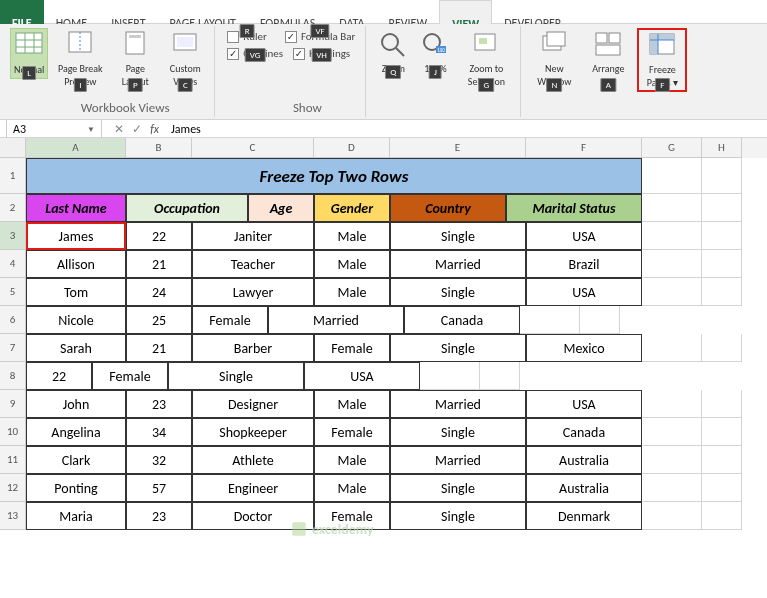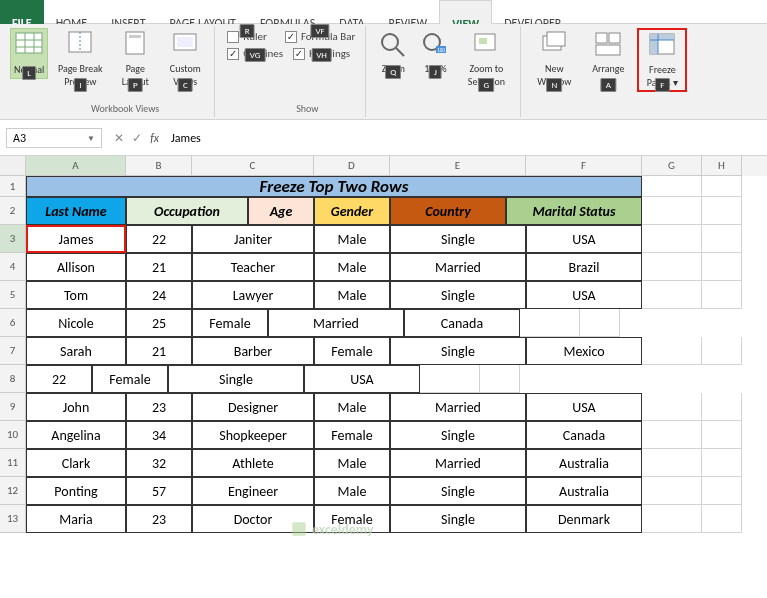--- a/index.html
+++ b/index.html
@@ -11,31 +11,31 @@
 .tab.file { background: #217346; color: #fff; font-weight: bold; }
 .tab.active { background: #f0f0f0; color: #217346; font-weight: bold; border: 1px solid #d4d4d4; border-bottom: none; }
 
 
 .ribbon { display: flex; background: #f1f1f1; height: 96px; border-bottom: 1px solid #d4d4d4; padding: 2px 4px; gap: 2px; position: relative; }
 .group { display: flex; flex-direction: column; align-items: center; border-right: 1px solid #d4d4d4; padding: 2px 6px; font-size: 10px; color: #444; justify-content: space-between; }
 .group-items { display: flex; gap: 4px; align-items: flex-start; }
 .rbtn { display: flex; flex-direction: column; align-items: center; gap: 2px; padding: 2px 3px; font-size: 10px; color: #333; min-width: 38px; position: relative; }
 .rbtn.active { background: #c6e0b4; border: 1px solid #a9d08e; }
 .rbtn svg { width: 30px; height: 30px; }
-.group-label { font-size: 10px; color: #666; margin-left: 32px; }
+.group-label { font-size: 13px; color: #666; margin-left: 32px; }
 .key-badge { position: absolute; bottom: -2px; left: 50%; transform: translateX(-50%); background: #3b3b3b; color: #fff; font-size: 9px; padding: 1px 4px; border: 1px solid #888; line-height: 1.1; border-radius: 1px; }
 .key-badge.top { bottom: auto; top: -6px; }
 .checks { display: flex; flex-direction: column; gap: 4px; font-size: 11px; padding: 2px 4px; }
 .check-row { display: flex; align-items: center; gap: 4px; position: relative; }
 .cb { width: 12px; height: 12px; border: 1px solid #888; background: #fff; display: inline-flex; align-items: center; justify-content: center; font-size: 10px; }
 .cb.checked::after { content: "✓"; color: #333; }
 .freeze-group { border: 2px solid #e31b12; padding: 1px 3px; }
 
 
-.fbar { display: flex; align-items: center; height: 36px; border-bottom: 1px solid #d4d4d4; font-size: 12px; }
+.fbar { display: flex; align-items: center; height: 18px; border-bottom: 1px solid #d4d4d4; font-size: 12px; }
 .namebox { width: 96px; border: 1px solid #ccc; margin: 2px 6px; padding: 2px 6px; display: flex; align-items: center; justify-content: space-between; }
 .namebox .dd { font-size: 8px; color: #666; }
 .fx-btns { display: flex; gap: 8px; padding: 0 6px; color: #888; font-size: 12px; align-items: center; }
 .fx-btns .fx { font-style: italic; color: #555; }
 .formula-input { flex: 1; padding: 2px 6px; }
 
 
 .grid-wrap { position: relative; }
 .col-headers { display: flex; height: 20px; font-size: 11px; background: #f3f3f3; }
 .rowhdr-spacer { width: 26px; border-right: 1px solid #ccc; border-bottom: 1px solid #ccc; background: #f0f0f0; }
@@ -44,25 +44,25 @@
 .row { display: flex; }
 .rowhdr { width: 26px; border-right: 1px solid #ccc; border-bottom: 1px solid #ccc; background: #f3f3f3; text-align: center; font-size: 11px; color: #555; display: flex; align-items: center; justify-content: center; }
 .rowhdr.sel { background: #d3e4d3; }
 .cell { border-right: 1px solid #d4d4d4; border-bottom: 1px solid #d4d4d4; font-size: 13px; display: flex; align-items: center; justify-content: center; overflow: hidden; }
 
 
 .cA { width: 100px; } .cB { width: 66px; } .cC { width: 122px; } .cD { width: 76px; }
 .cE { width: 136px; } .cF { width: 116px; } .cG { width: 60px; } .cH { width: 40px; }
 
 
-.title-row .cell { border: 1px solid #333; background: #9bc2e6; font-weight: bold; font-style: italic; font-size: 17px; height: 21px; }
+.title-row .cell { border: 1px solid #333; background: #9bc2e6; font-weight: bold; font-style: italic; font-size: 17px; height: 36px; }
 
 
 .hdr-row .cell { border: 1px solid #333; font-weight: bold; font-style: italic; font-size: 14px; height: 28px; }
-.hA { background: #0ea5e9; } .hB { background: #fce4d6; } .hC { background: #e2efda; }
+.hA { background: #d946ef; } .hB { background: #fce4d6; } .hC { background: #e2efda; }
 .hD { background: #ffd966; } .hE { background: #a9d08e; } .hF { background: #c65911; }
 
 
 .data-row .cell { border: 1px solid #333; background: #fff; height: 28px; font-size: 14px; }
 .data-row .cG, .data-row .cH, .title-row .cG, .title-row .cH, .hdr-row .cG, .hdr-row .cH { border: none; border-right: 1px solid #d4d4d4; border-bottom: 1px solid #d4d4d4; background: #fff; font-weight: normal; font-style: normal; }
 
 .active-cell { outline: 2px solid #e31b12; outline-offset: -2px; }
 
 .watermark { position: absolute; left: 290px; top: 520px; font-size: 14px; color: #b8d4b0; font-weight: bold; pointer-events: none; opacity: 0.7; display: flex; align-items: center; gap: 4px; }
 .watermark svg { width: 18px; height: 18px; opacity: 0.7; }

